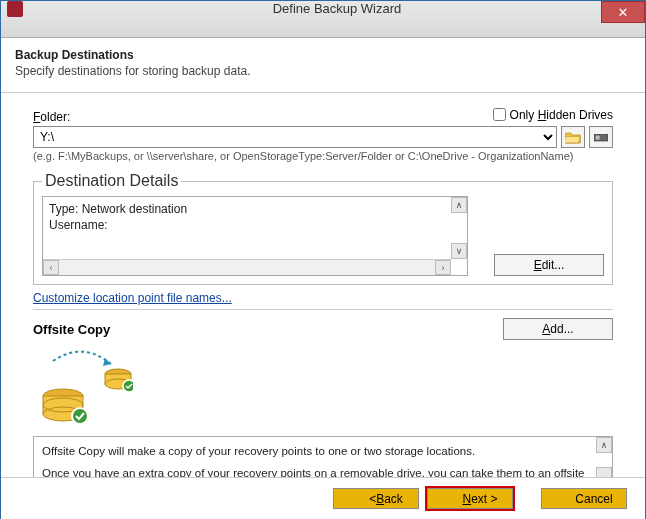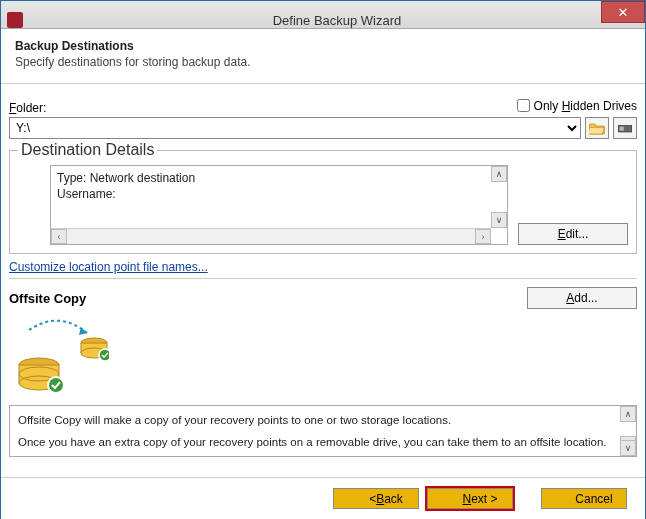--- a/index.html
+++ b/index.html
@@ -7,24 +7,24 @@
     margin: 0;
     font-family: "Segoe UI", Tahoma, sans-serif;
     font-size: 12px;
     background: #fff;
     width: 646px;
     height: 519px;
     overflow: hidden;
     border: 1px solid #2c6aa0;
   }
   .titlebar {
-    height: 28px;
+    height: 37px;
     background: linear-gradient(#e8e8e8, #d8d8d8);
     display: flex;
-    align-items: flex-end;
+    align-items: flex-start;
     position: relative;
     border-bottom: 1px solid #aaa;
   }
   .app-icon {
     width: 16px;
     height: 16px;
     margin: 0 6px;
     background: #a02030;
     border-radius: 2px;
     display: inline-block;
@@ -58,21 +58,21 @@
   .header-title {
     font-size: 12px;
     font-weight: bold;
     color: #222;
     margin-bottom: 2px;
   }
   .header-sub {
     color: #444;
   }
   .content {
-    padding: 12px 8px 8px;
+    padding: 12px 32px 8px;
   }
   .folder-row {
     display: flex;
     justify-content: space-between;
     align-items: flex-end;
     margin-bottom: 2px;
   }
   .chk { width: 13px; height: 13px; margin-right: 4px; vertical-align: middle; }
   .path-row { display: flex; align-items: center; gap: 4px; margin-bottom: 2px; }
   select.path {
@@ -230,24 +230,25 @@
       </svg>
     </div>
     <div class="icon-btn drive-icon">
       <svg viewBox="0 0 24 20">
         <rect x="2" y="6" width="20" height="10" fill="#666" stroke="#333"></rect>
         <rect x="4" y="8" width="6" height="6" fill="#bbb"></rect>
       </svg>
     </div>
   </div>
 
+  <div class="hint">(e.g. F:\MyBackups, or \\server\share, or OpenStorageType:Server/Folder or C:\OneDrive - OrganizationName)</div>
 
   <fieldset class="dest">
     <legend>Destination Details</legend>
-    <div style="display:flex;gap:10px;align-items:flex-start;margin-left:32px;">
+    <div style="display:flex;gap:26px;align-items:flex-start;">
       <div class="dest-box" style="flex:1;">
         <div class="dest-text">
           <div>Type: Network destination</div>
           <div>Username:</div>
         </div>
         <div class="vscroll-up">∧</div>
         <div class="vscroll-dn">∨</div>
         <div class="hscroll">
           <span>‹</span>
           <span>›</span>

